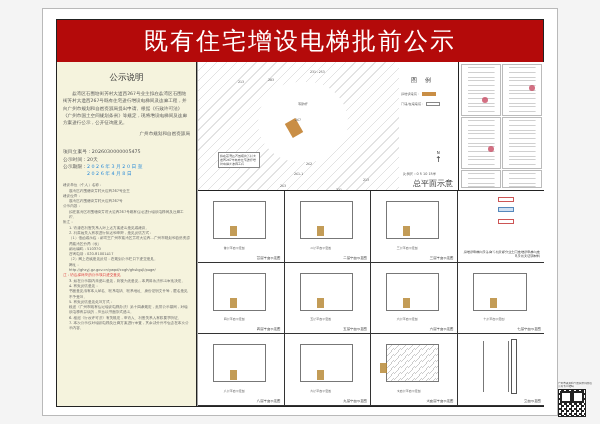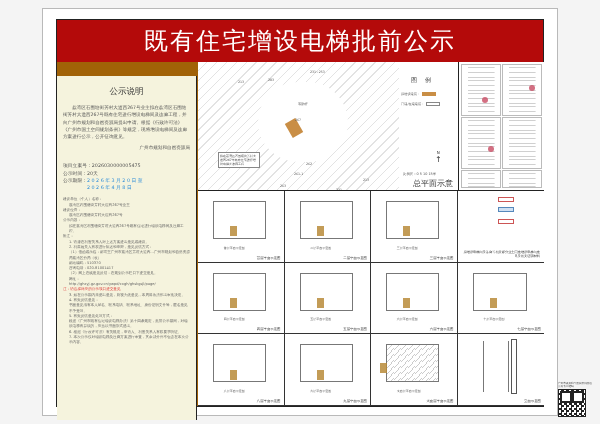--- a/index.html
+++ b/index.html
@@ -1,25 +1,25 @@
 <!DOCTYPE html>
 <html><head>
 <meta charset="utf-8">
 <style>
   * { box-sizing: border-box; margin: 0; padding: 0; }
   html, body { width: 600px; height: 424px; background: #f4f4f4; overflow: hidden; }
   body { font-family: "DejaVu Sans", sans-serif; position: relative; }
 
   .sheet { position: absolute; left: 42px; top: 8px; width: 516px; height: 408px; background: #ffffff; border: 1px solid #b9b9b9; }
-  .frame { position: absolute; left: 56px; top: 19px; width: 488px; height: 388px; border: 1.5px solid #222; background: #a16207; }
+  .frame { position: absolute; left: 56px; top: 19px; width: 488px; height: 388px; border: 1.5px solid #222; background: #a3a3a3; }
 
   .banner { position: absolute; left: 0; top: 0; width: 100%; height: 42px; background: #b40a0a; display: flex; align-items: center; justify-content: center; }
   .banner-title { color: #fff; font-family: "DejaVu Sans", sans-serif; font-size: 24px; letter-spacing: 2px; }
 
-  .notice { position: absolute; left: 0; top: 56px; width: 140px; height: 344px; background: #f5f3dd; border-right: 1.5px solid #222; padding: 4px 6px 4px 6px; overflow: hidden; }
+  .notice { position: absolute; left: 0; top: 42px; width: 140px; height: 344px; background: #f5f3dd; border-right: 1.5px solid #222; padding: 4px 6px 4px 6px; overflow: hidden; }
   .notice-title { text-align: center; font-size: 8.5px; color: #333; margin-top: 6px; margin-bottom: 6px; }
   .notice-body { font-size: 4.6px; line-height: 7.3px; color: #555; text-indent: 9px; }
   .notice-sign { text-align: right; font-size: 4.6px; color: #555; margin-top: 5px; }
   .meta { margin-top: 12px; font-size: 4.8px; line-height: 7.2px; color: #555; }
   .meta .blue { color: #2a8bd8; letter-spacing: 1.5px; }
   .meta .indent { padding-left: 24px; }
   .details { margin-top: 6px; font-size: 3.6px; line-height: 5.3px; color: #666; }
   .details .red { color: #d33; }
   .details .ind { padding-left: 6px; }
 

